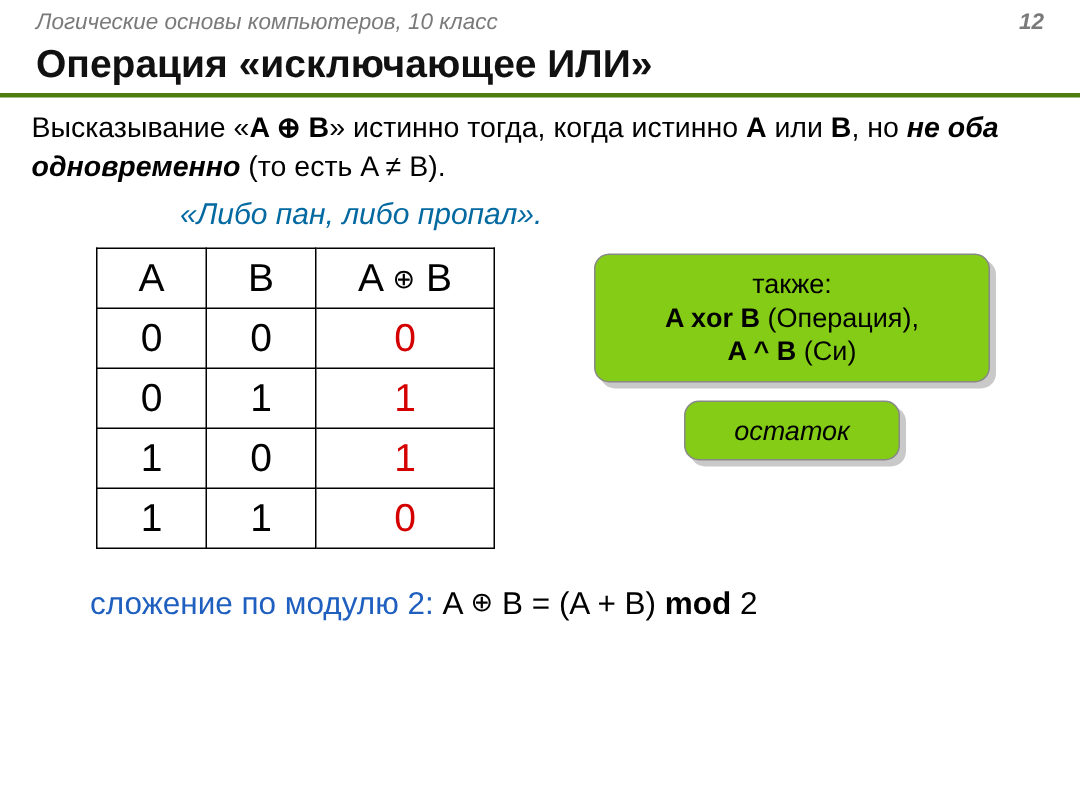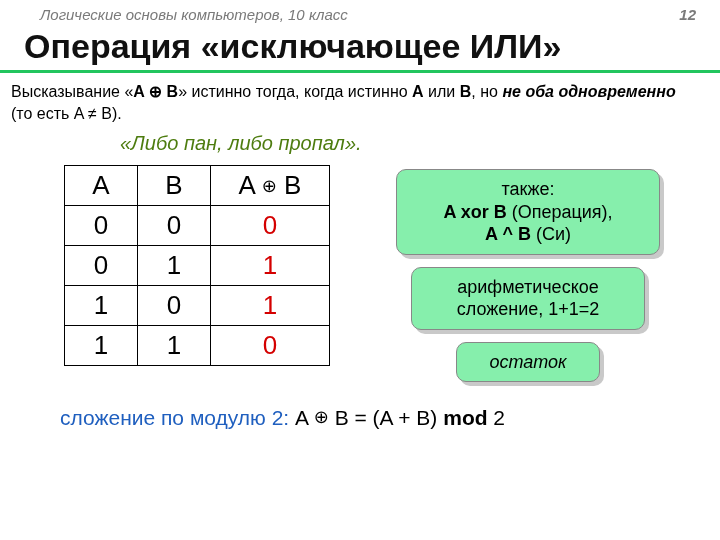--- a/index.html
+++ b/index.html
@@ -6,34 +6,34 @@
   body{
     width:720px;height:540px;
     font-family:Arial,Helvetica,sans-serif;
     background:#fff;color:#000;
     position:relative;
     box-sizing:border-box;
   }
   .hdr{
     display:flex;justify-content:space-between;
     font-style:italic;color:#7a7a7a;font-size:15px;
-    padding:6px 24px 2px 40px;
+    padding:6px 24px 2px 24px;
   }
   .title{
-    font-weight:bold;font-size:34px;
+    font-weight:bold;font-size:26px;
     padding:2px 24px 4px 24px;
-    border-bottom:3px solid #22c55e;
+    border-bottom:3px solid #4d7c0f;
     color:#111;
   }
   .desc{
-    font-size:16px;padding:8px 28px 2px 11px;line-height:1.35;
+    font-size:19px;padding:8px 28px 2px 21px;line-height:1.35;
   }
   .desc .em1{font-style:italic;}
   .quote{
-    color:#4d7c0f;font-style:italic;font-size:20px;
+    color:#0369a1;font-style:italic;font-size:20px;
     padding:6px 28px 10px 120px;
   }
   .midrow{
     display:flex;align-items:flex-start;
     padding:0 24px;gap:30px;
   }
   
   table.tt{
     border-collapse:collapse;margin-left:40px;
   }
@@ -44,21 +44,21 @@
   }
   table.tt th{font-weight:normal;background:#fff;}
   table.tt .c1,table.tt .c2{width:72px;}
   table.tt .c3{width:118px;}
   .red{color:#d40000;}
   .xorop{font-size:18px;vertical-align:2px;}
   
   .bubbles{flex:1;display:flex;flex-direction:column;gap:12px;align-items:center;padding-top:4px;}
   .bubble{
     position:relative;
-    background:#86efac;border:1px solid #888;border-radius:10px;
+    background:#84cc16;border:1px solid #888;border-radius:10px;
     padding:8px 16px;font-size:18px;text-align:center;line-height:1.25;
     box-shadow:4px 4px 0 #c9c9c9;
   }
   .b1{width:230px;}
   .b2{width:200px;}
   .b3{width:110px;font-style:italic;}
   
   .foot{
     padding:24px 24px 0 60px;font-size:21px;
   }
@@ -112,21 +112,20 @@
     </tr>
   </tbody>
     </table>
 
   <div class="bubbles">
     <div class="bubble b1">
       <span>также:</span><br>
       <b>A xor B</b><span> (Операция),</span><br>
       <b>A ^ B</b><span> (Си)</span>
     </div>
-    <div class="bubble b2">арифметическое сложение, 1+1=2</div>
     <div class="bubble b3">остаток</div>
   </div>
 </div>
 
 <div class="foot">
   <span class="lab">сложение по модулю 2:</span>
   <span>  A </span><span class="xorop">⊕</span><span> B = (A + B) </span><b>mod</b><span> 2</span>
 </div>
 
 </body></html>

